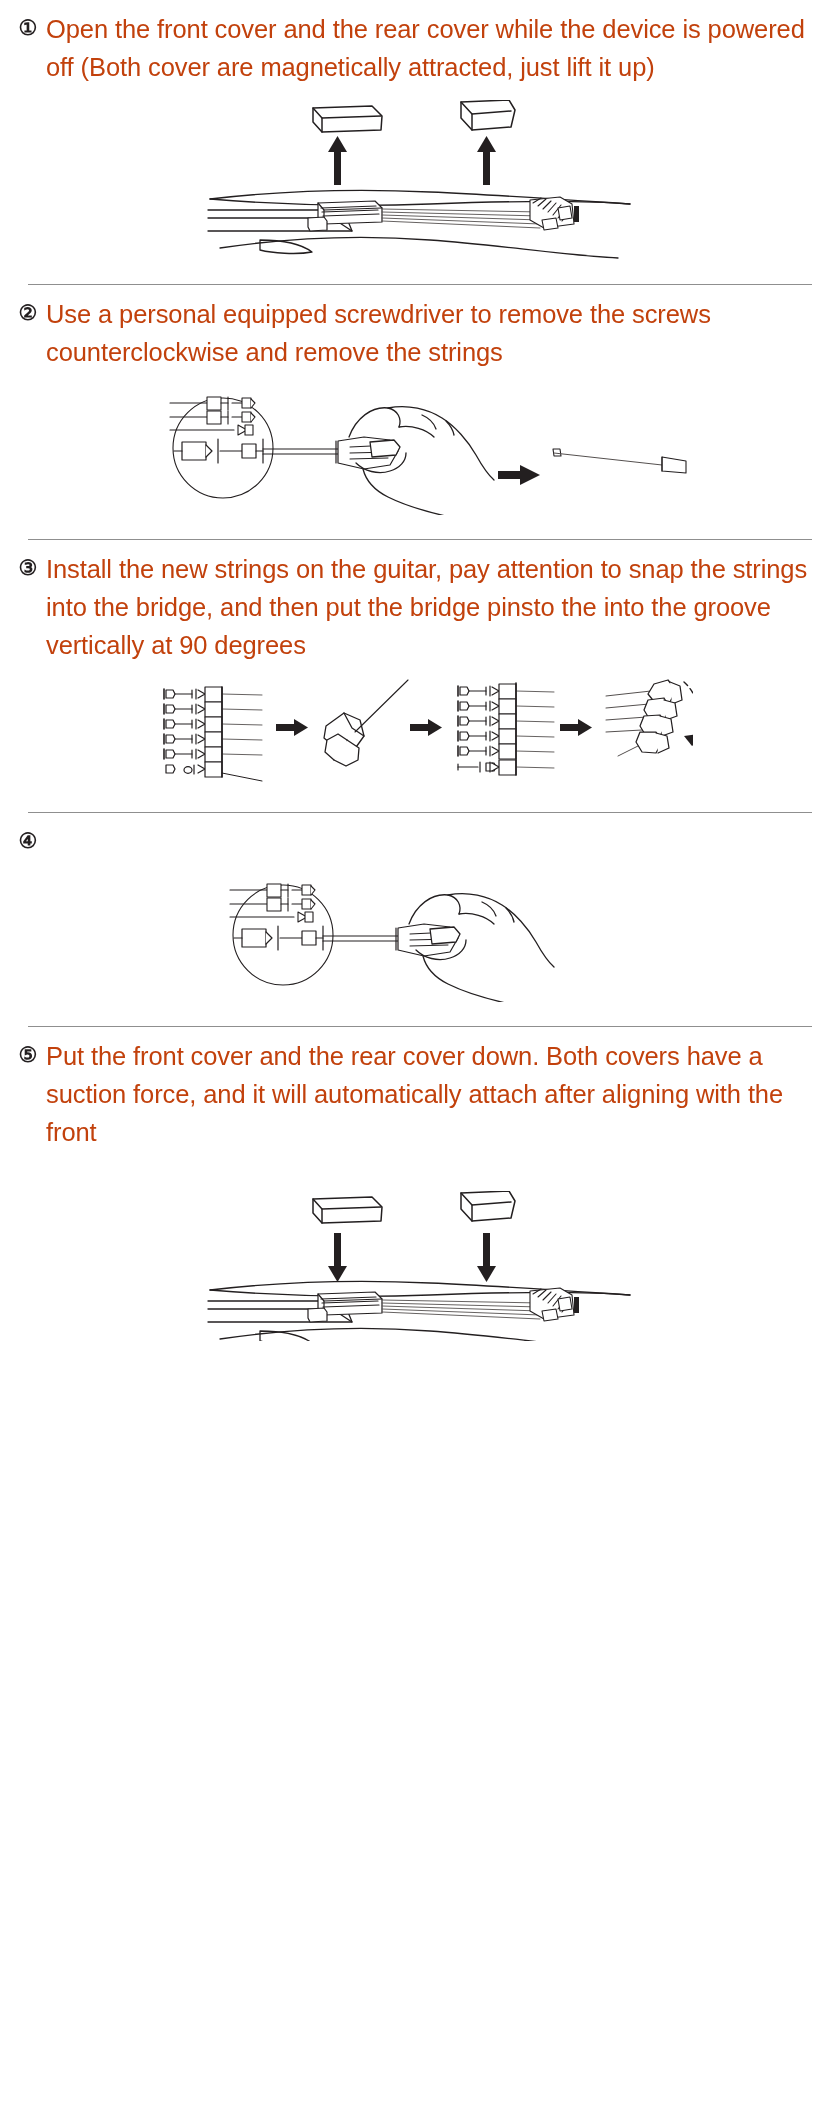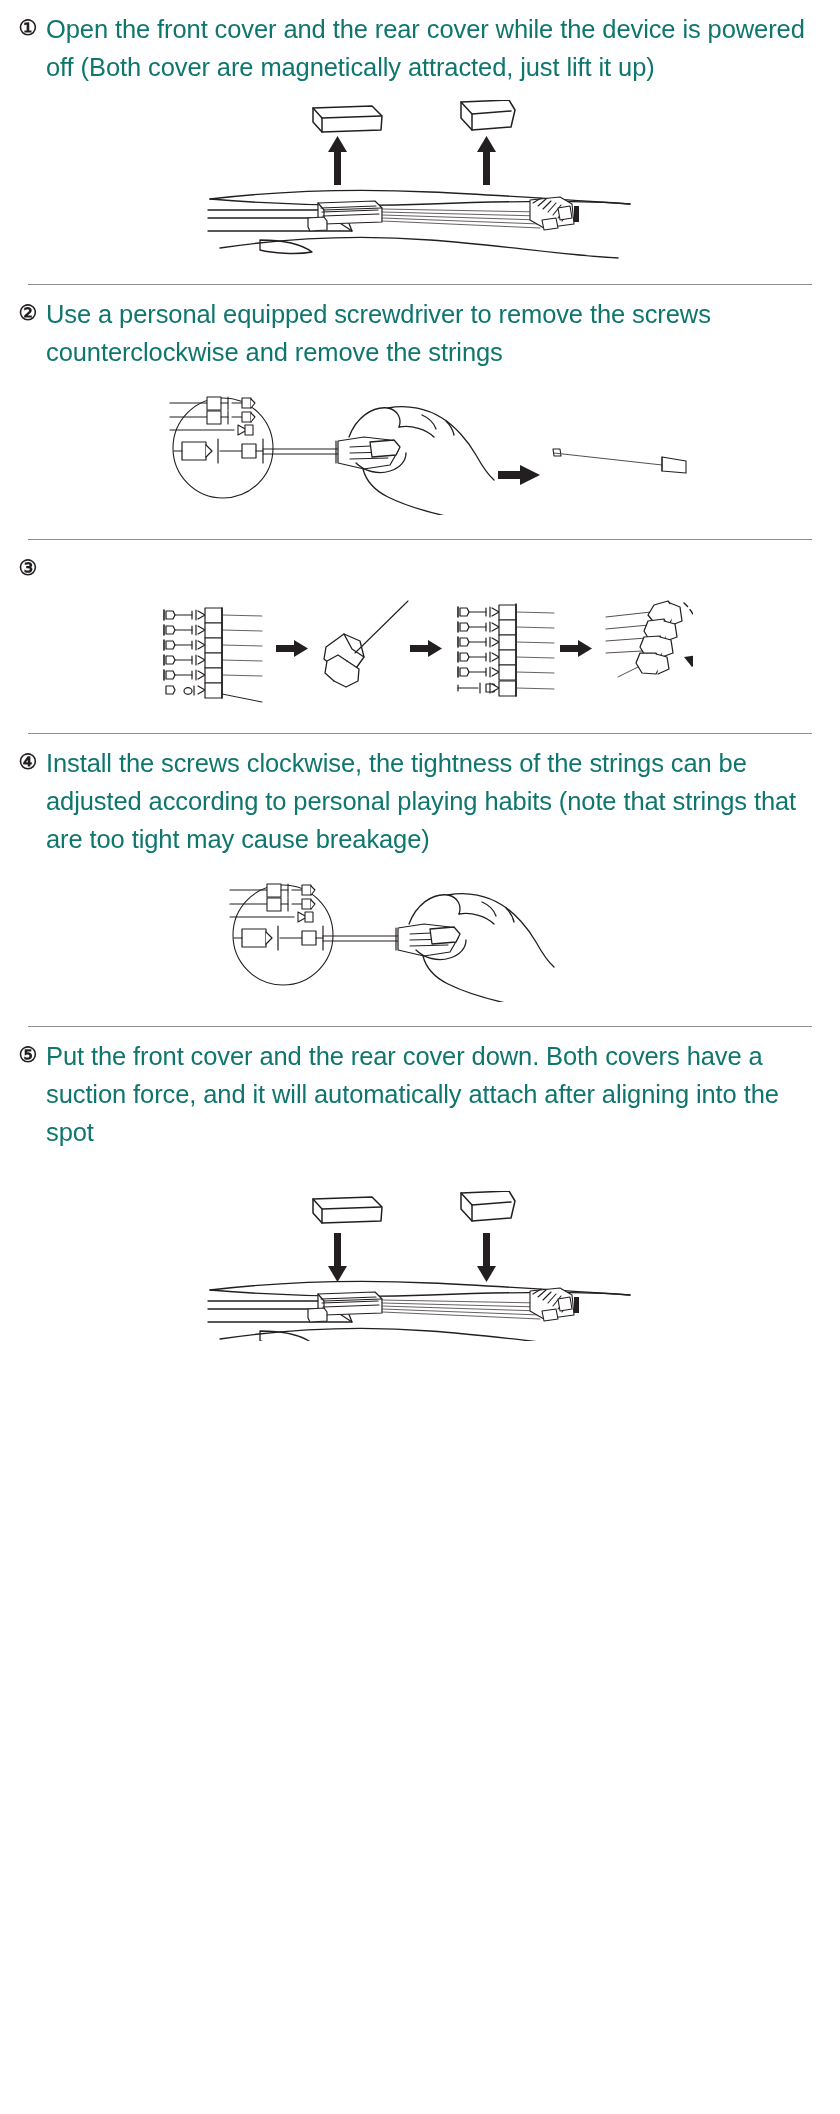--- a/index.html
+++ b/index.html
@@ -35,21 +35,21 @@
     font-weight: 600;
     margin-top: 3px;
     letter-spacing: 0;
   }
   .step-body {
     flex: 1 1 auto;
     font-size: 25.5px;
     line-height: 38px;
     font-weight: 400;
     letter-spacing: -0.1px;
-    color: #0f766e;
+    color: #c2410c;
     padding-left: 2px;
   }
 
   .divider {
     height: 1px;
     background: #8f8f8f;
     margin: 0 28px 0 28px;
   }
 
   .figure { width: 100%; display: block; }
@@ -216,20 +216,21 @@
         </g>
       </svg>
     </div>
     <div class="gap-m"></div>
     <div class="divider"></div>
   </section>
 
   <section class="step">
     <div class="step-text">
       <div class="step-num">③</div>
+      <div class="step-body">Install the new strings on the guitar, pay attention to snap the strings into the bridge, and then put the bridge pinsto the into the groove vertically at 90 degrees</div>
     </div>
     <div class="gap-s"></div>
     <div class="figure">
       <svg width="545" height="110" viewBox="0 0 545 110" fill="none" stroke="#231f20" stroke-width="1.2" stroke-linecap="round" stroke-linejoin="round">
 
         <g>
           <g transform="translate(14,8)">
             <g>
                 <path d="M2 3 L2 13" stroke-width="1.6"></path>
                 <path d="M4 4 L11 4 L13 8 L11 12 L4 12 Z" fill="#fff"></path>
@@ -407,21 +408,20 @@
         </g>
       </svg>
     </div>
     <div class="gap-m"></div>
     <div class="divider"></div>
   </section>
 
   <section class="step">
     <div class="step-text">
       <div class="step-num">④</div>
-      <div class="step-body">Install the screws clockwise, the tightness of the strings can be adjusted according to personal playing habits (note that strings that are too tight may cause breakage)</div>
     </div>
     <div class="gap-s"></div>
     <div class="figure">
       <svg width="420" height="130" viewBox="0 0 420 130" fill="none" stroke="#231f20" stroke-width="1.4" stroke-linecap="round" stroke-linejoin="round">
 
         <circle cx="73" cy="63" r="50" fill="#fff" stroke="#231f20" stroke-width="1.1"></circle>
 
         <g stroke-width="1.1">
           <path d="M20 18 L57 18"></path>
             <rect x="57" y="12" width="14" height="13" fill="#fff"></rect>
@@ -473,21 +473,21 @@
         </g>
       </svg>
     </div>
     <div class="gap-m"></div>
     <div class="divider"></div>
   </section>
 
   <section class="step">
     <div class="step-text">
       <div class="step-num">⑤</div>
-      <div class="step-body">Put the front cover and the rear cover down. Both covers have a suction force, and it will automatically attach after aligning into the spot</div>
+      <div class="step-body">Put the front cover and the rear cover down. Both covers have a suction force, and it will automatically attach after aligning with the front</div>
     </div>
     <div class="gap-l"></div>
     <div class="figure">
       <svg width="440" height="150" viewBox="0 0 440 150" fill="none" stroke="#231f20" stroke-width="1.5" stroke-linecap="round" stroke-linejoin="round">
 
         <g>
           <path d="M113 8 L172 6 L182 16 L181 30 L122 32 L113 22 Z" fill="#fff"></path>
           <path d="M113 8 L122 18 L181 16" fill="none"></path>
           <path d="M122 18 L122 32" fill="none"></path>
         </g>

